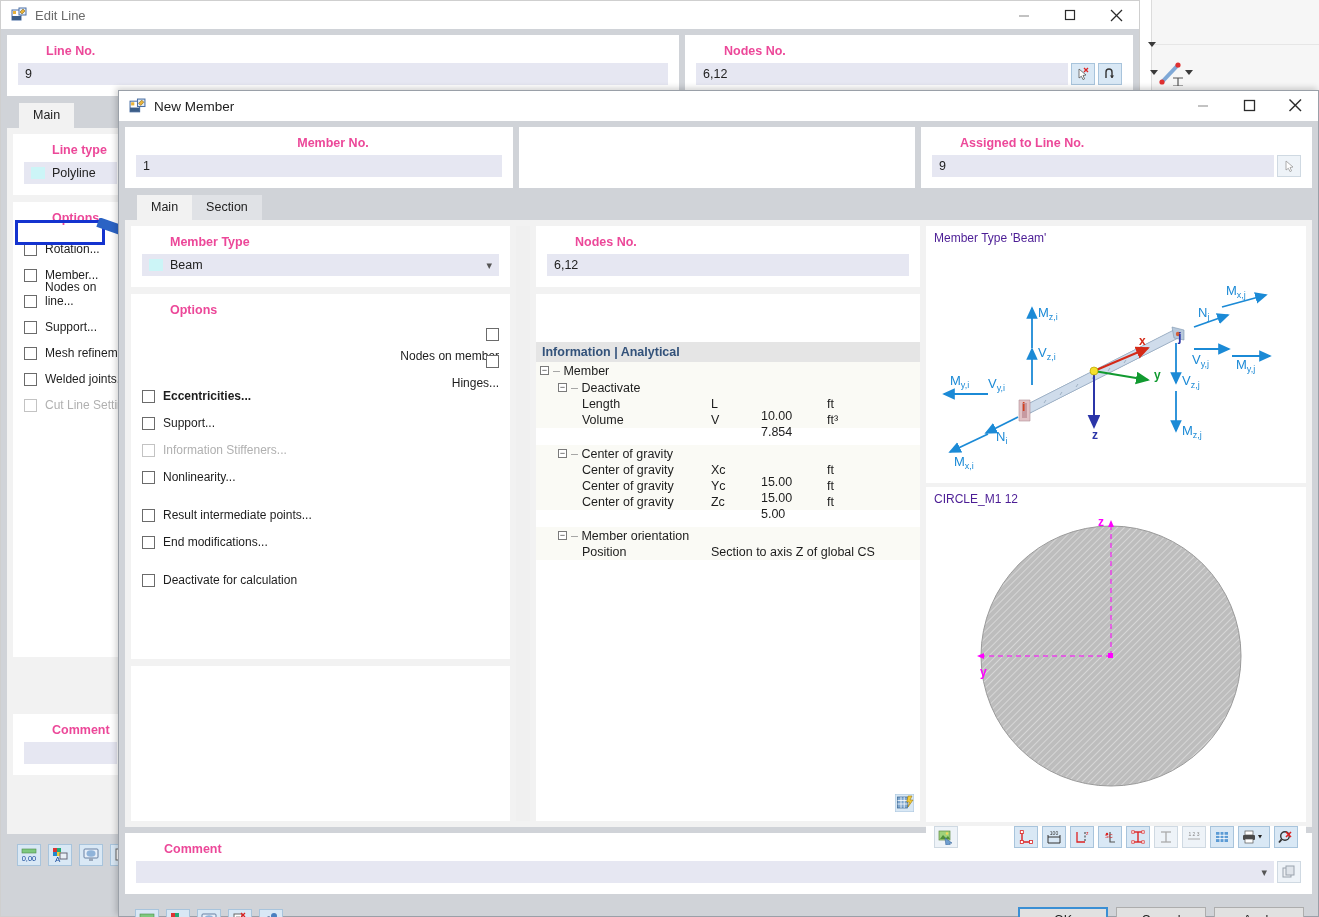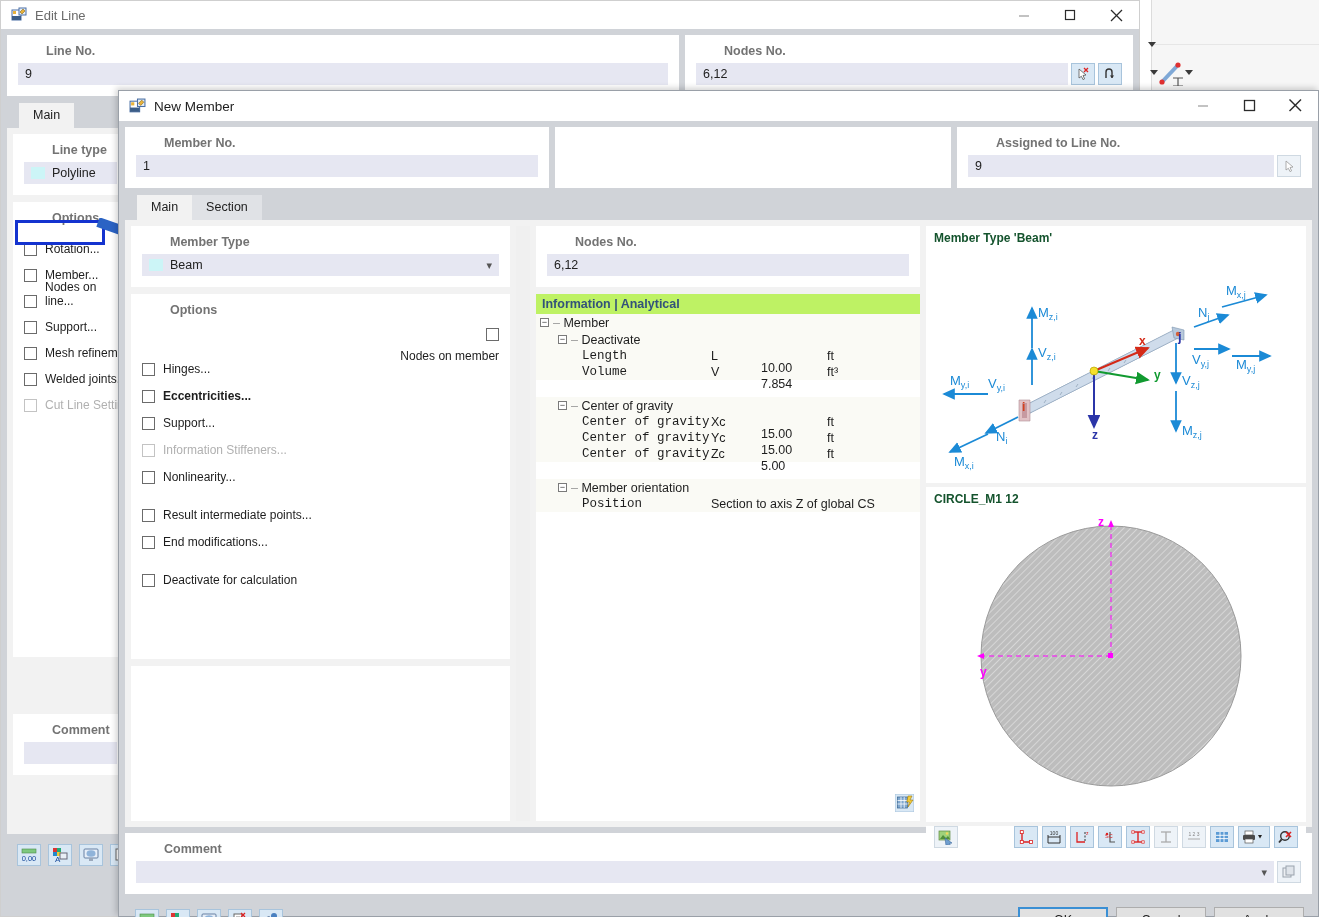--- a/index.html
+++ b/index.html
@@ -28,21 +28,21 @@
   }
   .el-title .tlabel { color:#6b6b6b; font-size:13px; margin-left:8px; }
   .winbtns { position:absolute; right:0; top:0; height:28px; display:flex; }
   .winbtn { width:46px; height:28px; display:flex; align-items:center; justify-content:center; color:#333; }
 
   .el-body { position:absolute; left:0; top:28px; right:0; bottom:0; background:#d0d3d8; padding:6px; }
 
   .grp {
     background:#ffffff; border:1px solid #ffffff; padding:8px 10px 10px 10px;
   }
-  .grp-title { color:#737373; font-weight:bold; font-size:12.5px; margin-bottom:5px;padding-left:28px; }
+  .grp-title { color:#ec4899; font-weight:bold; font-size:12.5px; margin-bottom:5px;padding-left:28px; }
   .field {
     background:#e6e7f2; height:22px; display:flex; align-items:center; padding:0 7px;
     font-size:12.5px; color:#222;
   }
 
   .rowtop { display:flex; gap:6px; }
 
   
   .tabs { display:flex; margin-top:7px; padding-left:12px; }
   .tab { padding:5px 14px 6px 14px; font-size:12.5px; background:#d0d3d8; color:#1d1d1d; }
@@ -66,33 +66,33 @@
   .newmember {
     position:absolute; left:118px; top:90px; width:1201px; height:827px;
     background:#d0d3d8; border:1px solid #9aa0a8;
     box-shadow:-2px -2px 6px rgba(0,0,0,.18);
   }
   .nm-title { height:30px; background:#ffffff; display:flex; align-items:center; padding-left:10px; position:relative; }
   .nm-title .tlabel { font-size:13.5px; color:#1d1d1d; margin-left:8px; }
 
   .nm-body { position:absolute; left:0; top:30px; right:0; bottom:0; padding:6px; }
 
-  .info-head { color:#33527a; font-weight:bold; font-size:12.5px; padding:3px 6px; background:#bef264; }
+  .info-head { color:#33527a; font-weight:bold; font-size:12.5px; padding:3px 6px; background:#e5e5e5;margin-top:48px; }
   .tree { font-size:12.5px; }
   .trow { display:flex; height:16px; align-items:center; }
   .trow.shade { background:#fafaf5; }
-  .tcell-name { flex:0 0 auto; display:flex; align-items:center;font-family:Liberation Mono, monospace; }
+  .tcell-name { flex:0 0 auto; display:flex; align-items:center; }
   .tcell-sym { width:50px; }
   .tcell-val { width:62px; text-align:left; padding-right:4px;margin-top:24px; }
   .tcell-unit { width:45px; padding-left:4px; }
   .tnode { width:9px;height:9px;border:1px solid #7a7a7a;background:#fff;
            display:inline-flex;align-items:center;justify-content:center;font-size:9px;line-height:1;color:#333;margin-right:4px;}
 
   .preview { background:#ffffff; position:relative; }
-  .prev-cap { font-size:12px; padding:5px 8px 0 8px; color:#14532d;font-weight:bold; }
+  .prev-cap { font-size:12px; padding:5px 8px 0 8px; color:#4c1d95; }
 
   .mini-tb { display:flex; align-items:center; gap:4px; }
   .tbicon {
     width:24px; height:22px; background:#d9e8f5; border:1px solid #a8c4dc;
     display:flex; align-items:center; justify-content:center;
   }
   .tbicon.flat { background:#eef3f8; border-color:#cfd9e2; }
 
   .btn {
     height:26px; min-width:90px; background:#e1e1e1; border:1px solid #adadad;
@@ -309,21 +309,21 @@
               <line x1="1.5" y1="1.5" x2="13" y2="13" stroke="#2b2b2b" stroke-width="1.4"></line>
               <line x1="13" y1="1.5" x2="1.5" y2="13" stroke="#2b2b2b" stroke-width="1.4"></line>
             </svg>
           </div>
       </div>
     </div>
 
     <div class="nm-body">
 
       <div class="rowtop">
-        <div class="grp" style="width:424px;">
+        <div class="grp" style="width:388px;text-align:center;">
           <div class="grp-title">Member No.</div>
           <div class="field">1</div>
         </div>
         <div class="grp" style="width:396px;"></div>
         <div class="grp" style="flex:1 1 auto;">
           <div class="grp-title">Assigned to Line No.</div>
           <div style="display:flex;gap:3px;">
             <div class="field" style="flex:1 1 auto;">9</div>
             <div class="tbicon flat">
               <svg width="14" height="14" viewBox="0 0 14 14">
@@ -351,21 +351,21 @@
             </div>
           </div>
 
           <div class="grp" style="height:365px;">
             <div class="grp-title" style="margin-bottom:11px;">Options</div>
 
             <div class="cbrow" style="margin-bottom:6px;flex-direction:column;">
               <span class="cb"></span>
               <span>Nodes on member</span>
             </div>
-            <div class="cbrow" style="margin-bottom:6px;">
+            <div class="cbrow" style="margin-bottom:6px;flex-direction:column;">
               <span class="cb"></span>
               <span>Hinges...</span>
             </div>
             <div class="cbrow" style="margin-bottom:6px;font-weight:bold;">
               <span class="cb"></span>
               <span>Eccentricities...</span>
             </div>
             <div class="cbrow" style="margin-bottom:6px;">
               <span class="cb"></span>
               <span>Support...</span>

